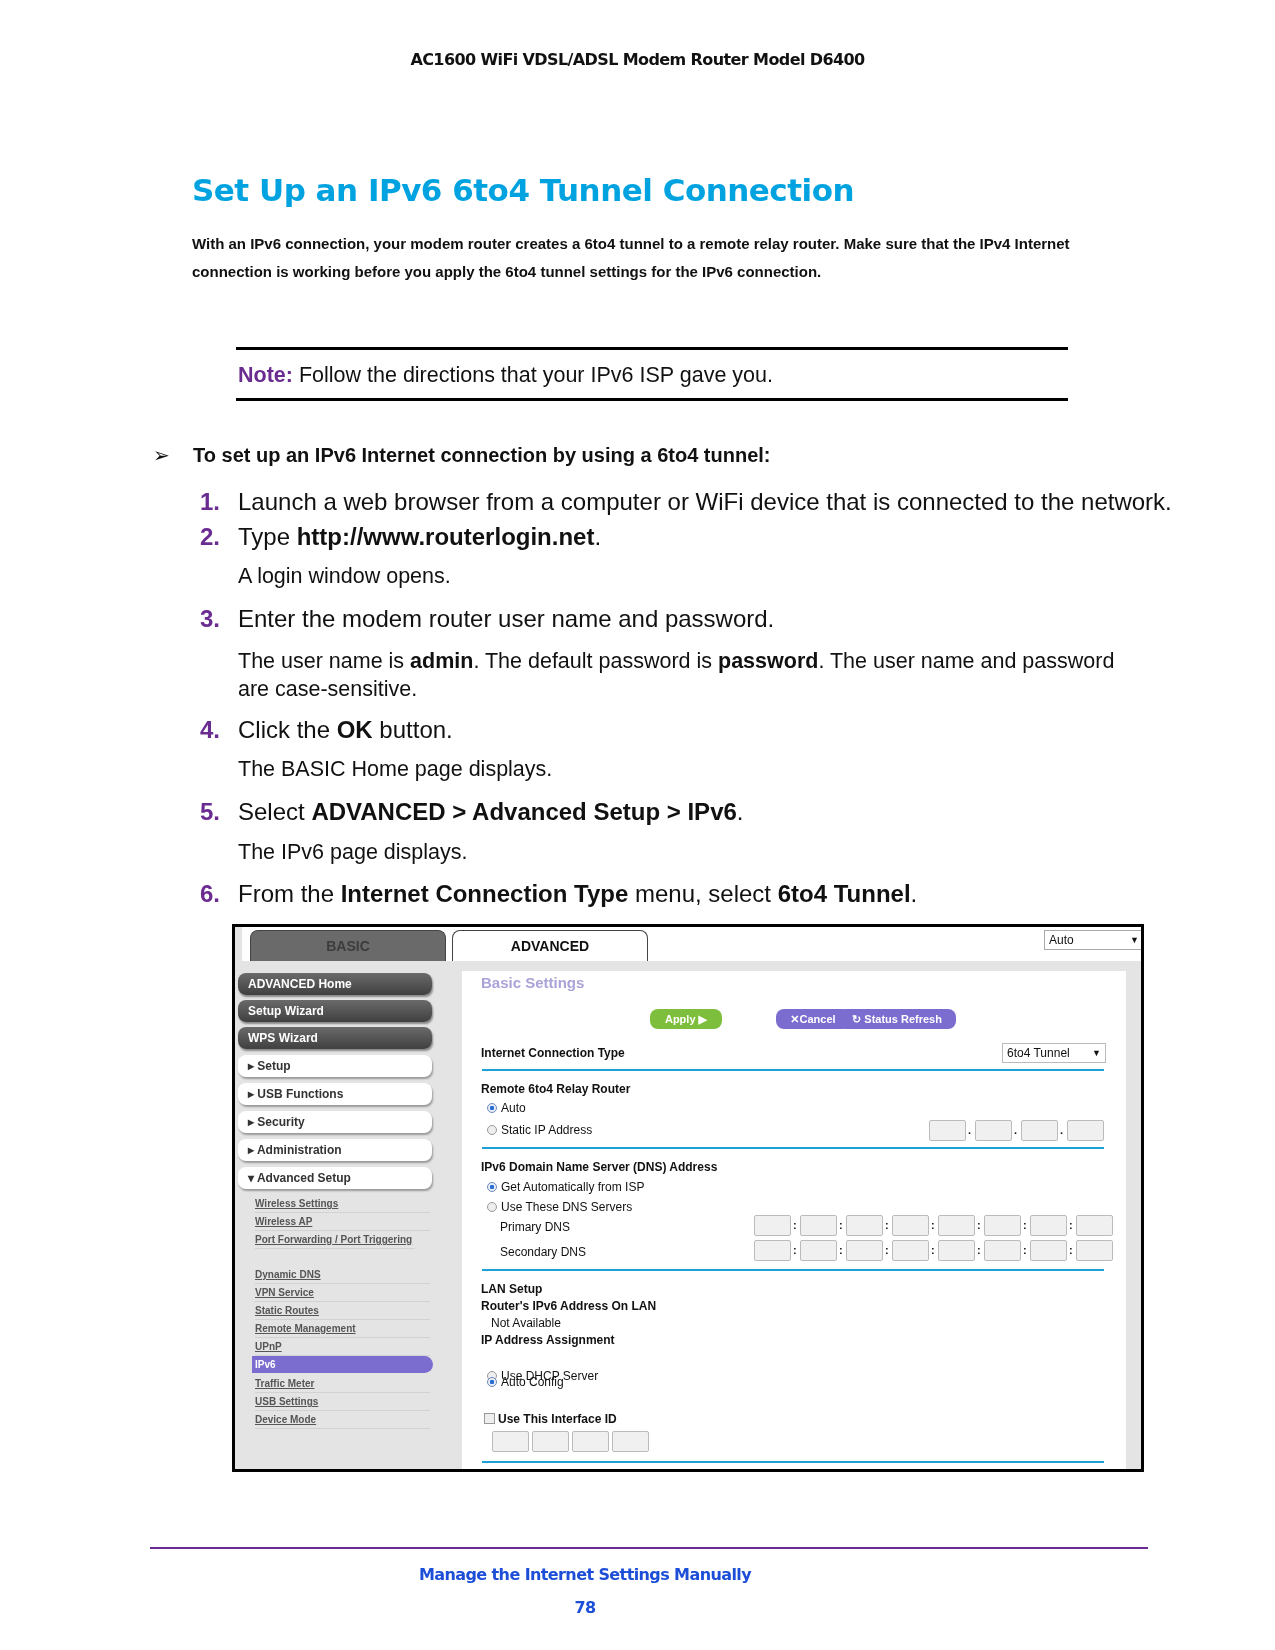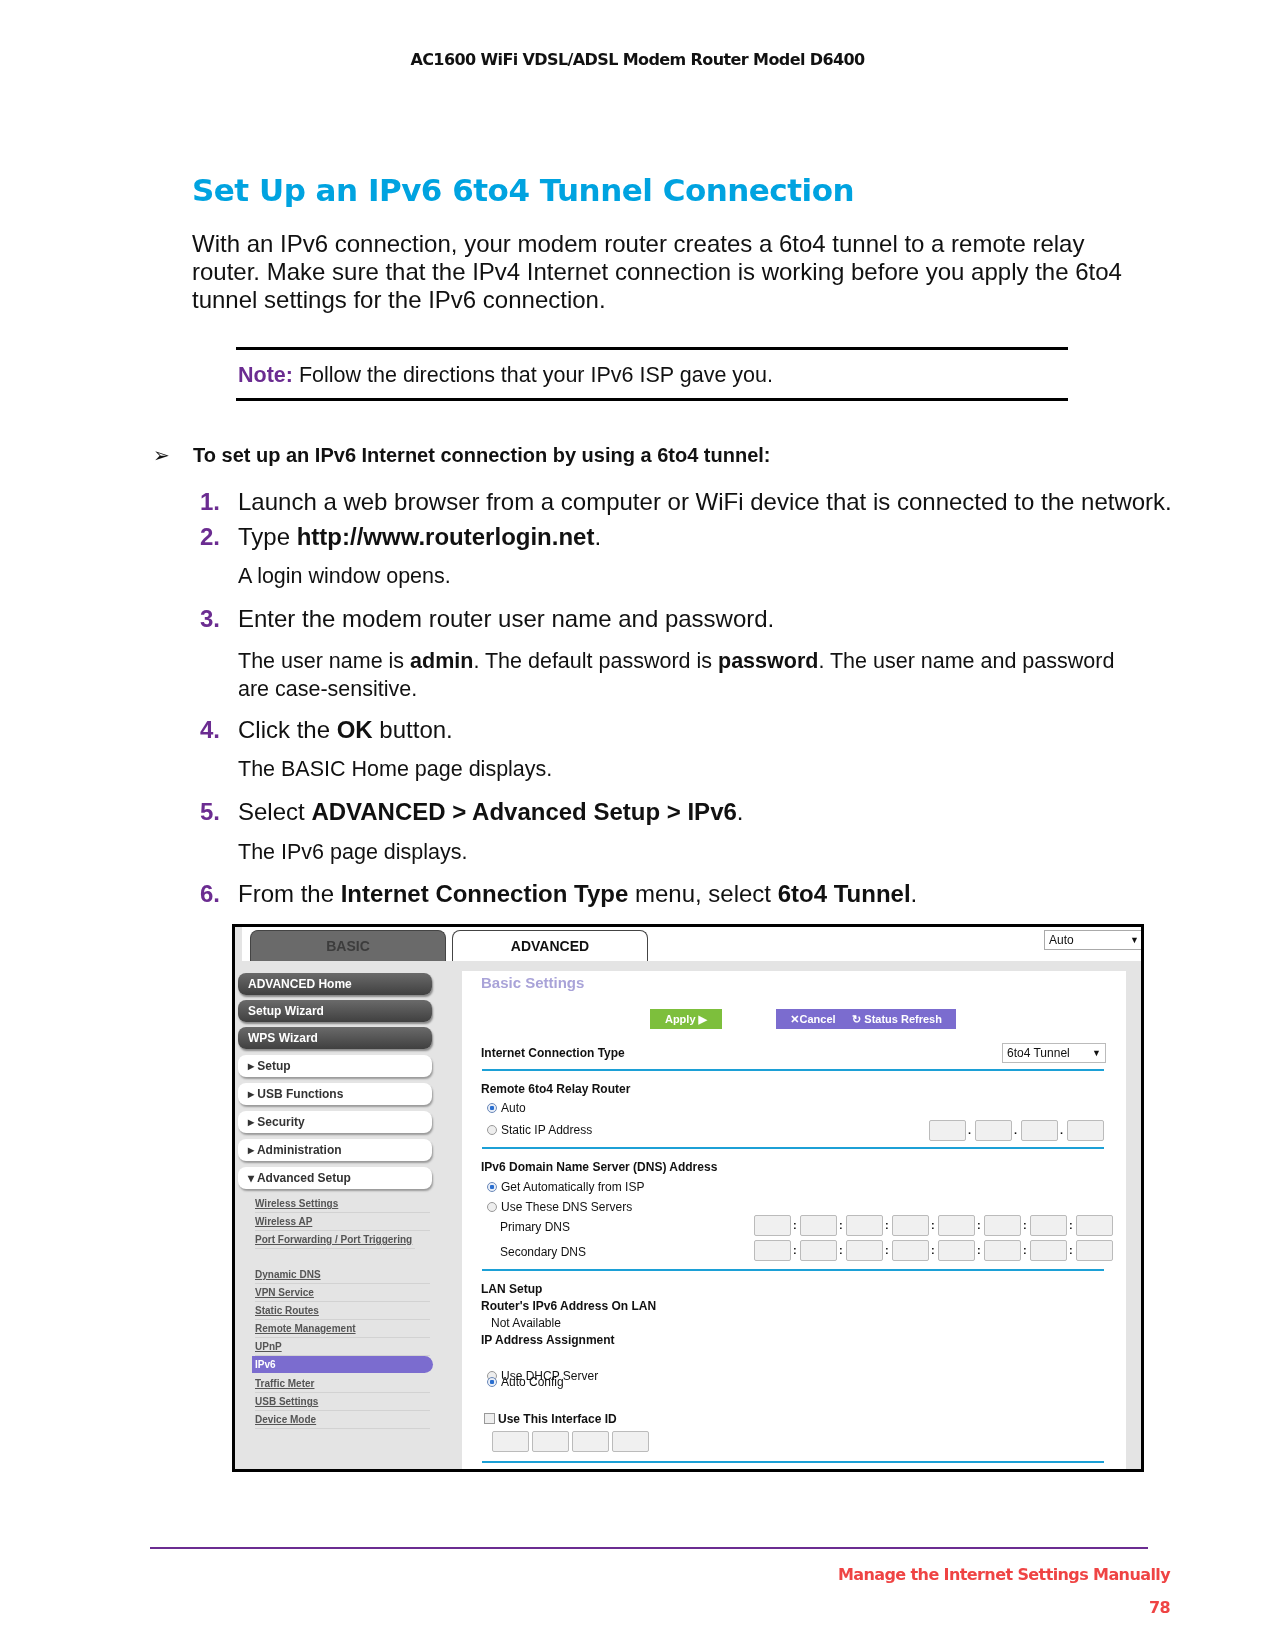--- a/index.html
+++ b/index.html
@@ -1,20 +1,20 @@
 <!DOCTYPE html>
 <html><head>
 <meta charset="utf-8">
 <style>
   html, body { margin: 0; padding: 0; background: #fff; }
   body { width: 1275px; height: 1650px; position: relative; overflow: hidden; font-family: "Liberation Sans", sans-serif; color: #111; }
   .abs { position: absolute; }
   .hdr { left: 0; width: 1275px; top: 50px; text-align: center; font-family: "DejaVu Sans", sans-serif; font-weight: bold; font-size: 16px; letter-spacing: -0.6px; }
   .title { left: 192px; top: 172px; font-family: "DejaVu Sans", sans-serif; font-weight: bold; font-size: 31px; color: #00a3e0; letter-spacing: -0.5px; }
-  .intro { left: 192px; top: 230px; width: 960px; font-size: 24px; line-height: 28px; }
+  .intro { left: 192px; top: 230px; width: 960px; font-size: 15px; line-height: 28px; font-weight: bold; }
   .note-top { left: 236px; top: 347px; width: 832px; height: 3px; background: #000; }
   .note-bot { left: 236px; top: 398px; width: 832px; height: 3px; background: #000; }
   .note { left: 238px; top: 363px; font-size: 21.5px; }
   .note b { color: #6b2c91; }
   .proc { left: 153px; top: 443px; font-size: 20px; font-weight: bold; }
   .proc .arr { display: inline-block; width: 40px; font-weight: normal; }
   .step { left: 200px; font-size: 24px; }
   .step .num { display: inline-block; width: 38px; color: #6b2c91; font-weight: bold; }
   .sub { left: 230px; font-size: 21.5px; line-height: 28px; width: 880px; margin-left: 8px; }
 
@@ -27,36 +27,36 @@
   .topsel { position: absolute; right: 4px; top: 3px; width: 100px; height: 20px; border: 1px solid #aaa; background: #fff; font-size: 12px; line-height: 18px; padding-left: 4px; box-sizing: border-box; }
   .caret { position: absolute; right: 4px; top: 0; font-size: 9px; }
   .sidebar { position: absolute; left: 0; top: 34px; width: 225px; height: 512px; }
   .sbtn { position: absolute; left: 3px; width: 194px; height: 22px; border-radius: 8px; font-weight: bold; font-size: 12px; line-height: 22px; padding-left: 10px; box-sizing: border-box; }
   .sbtn.dark { background: linear-gradient(#6a6a6a, #404040); color: #fff; box-shadow: 1px 2px 2px #888; }
   .sbtn.light { background: #fff; color: #333; box-shadow: 1px 2px 2px #999; }
   .slink { position: absolute; left: 20px; width: 175px; font-size: 10px; font-weight: bold; color: #555; text-decoration: underline; border-bottom: 1px solid #d2d2d2; line-height: 17px; }
   .slink.active { left: 17px; width: 178px; background: #7b6ccf; color: #fff; text-decoration: none; border-radius: 0 10px 10px 0; padding-left: 3px; border: none; }
   .main { position: absolute; left: 227px; top: 44px; width: 664px; height: 502px; background: #fff; }
   .bs-title { position: absolute; left: 19px; top: 3px; font-size: 15px; font-weight: bold; color: #a9a3d8; }
-  .btn { position: absolute; top: 38px; height: 20px; border-radius: 0; color: #fff; font-weight: bold; font-size: 11px; line-height: 20px; text-align: center; }
+  .btn { position: absolute; top: 38px; height: 20px; border-radius: 8px; color: #fff; font-weight: bold; font-size: 11px; line-height: 20px; text-align: center; }
   .btn-apply { left: 188px; width: 72px; background: #7dbf3c; }
   .btn-cancel { left: 282px; width: 74px; background: #7b6ccf; margin-left: 32px; }
   .btn-refresh { left: 376px; width: 118px; background: #7b6ccf; }
   .lbl { position: absolute; font-size: 12px; color: #111; white-space: nowrap; }
   .lbl.b { font-weight: bold; }
   .sep { position: absolute; left: 20px; width: 622px; height: 2px; background: #1ca0d6; }
   .sel { position: absolute; left: 540px; top: 72px; width: 104px; height: 20px; border: 1px solid #bbb; background: #fff; font-size: 12px; line-height: 18px; padding-left: 4px; box-sizing: border-box; }
   .radio { display: inline-block; width: 10px; height: 10px; border-radius: 50%; border: 1px solid #999; background: #eee; margin-right: 4px; vertical-align: -1px; box-sizing: border-box; }
   .radio.on { background: radial-gradient(#2a6fd0 35%, #e8eef8 45%); border-color: #6a88b8; }
   .chk { display: inline-block; width: 11px; height: 11px; border: 1px solid #999; background: #eee; margin-right: 3px; vertical-align: -1px; box-sizing: border-box; }
   .ipbox { position: absolute; height: 21px; border: 1px solid #bbb; background: #f0f0f0; border-radius: 2px; box-sizing: border-box; }
   .ipsep { position: absolute; font-size: 11px; font-weight: bold; }
 
   .foot-line { left: 150px; top: 1547px; width: 998px; height: 2px; background: #6b2c91; }
-  .foot { left: 0; width: 1170px; text-align: right; font-family: "DejaVu Sans", sans-serif; font-weight: bold; color: #ef4444; font-size: 16px; letter-spacing: -0.6px; }
+  .foot { left: 0; width: 1170px; text-align: center; font-family: "DejaVu Sans", sans-serif; font-weight: bold; color: #1d4ed8; font-size: 16px; letter-spacing: -0.6px; }
 </style>
 </head>
 <body>
 
 <div class="abs hdr">AC1600 WiFi VDSL/ADSL Modem Router Model D6400</div>
 <div class="abs title">Set Up an IPv6 6to4 Tunnel Connection</div>
 <div class="abs intro">With an IPv6 connection, your modem router creates a 6to4 tunnel to a remote relay router. Make sure that the IPv4 Internet connection is working before you apply the 6to4 tunnel settings for the IPv6 connection.</div>
 
 <div class="abs note-top"></div>
 <div class="abs note"><b>Note:</b> <span>Follow the directions that your IPv6 ISP gave you.</span></div>

